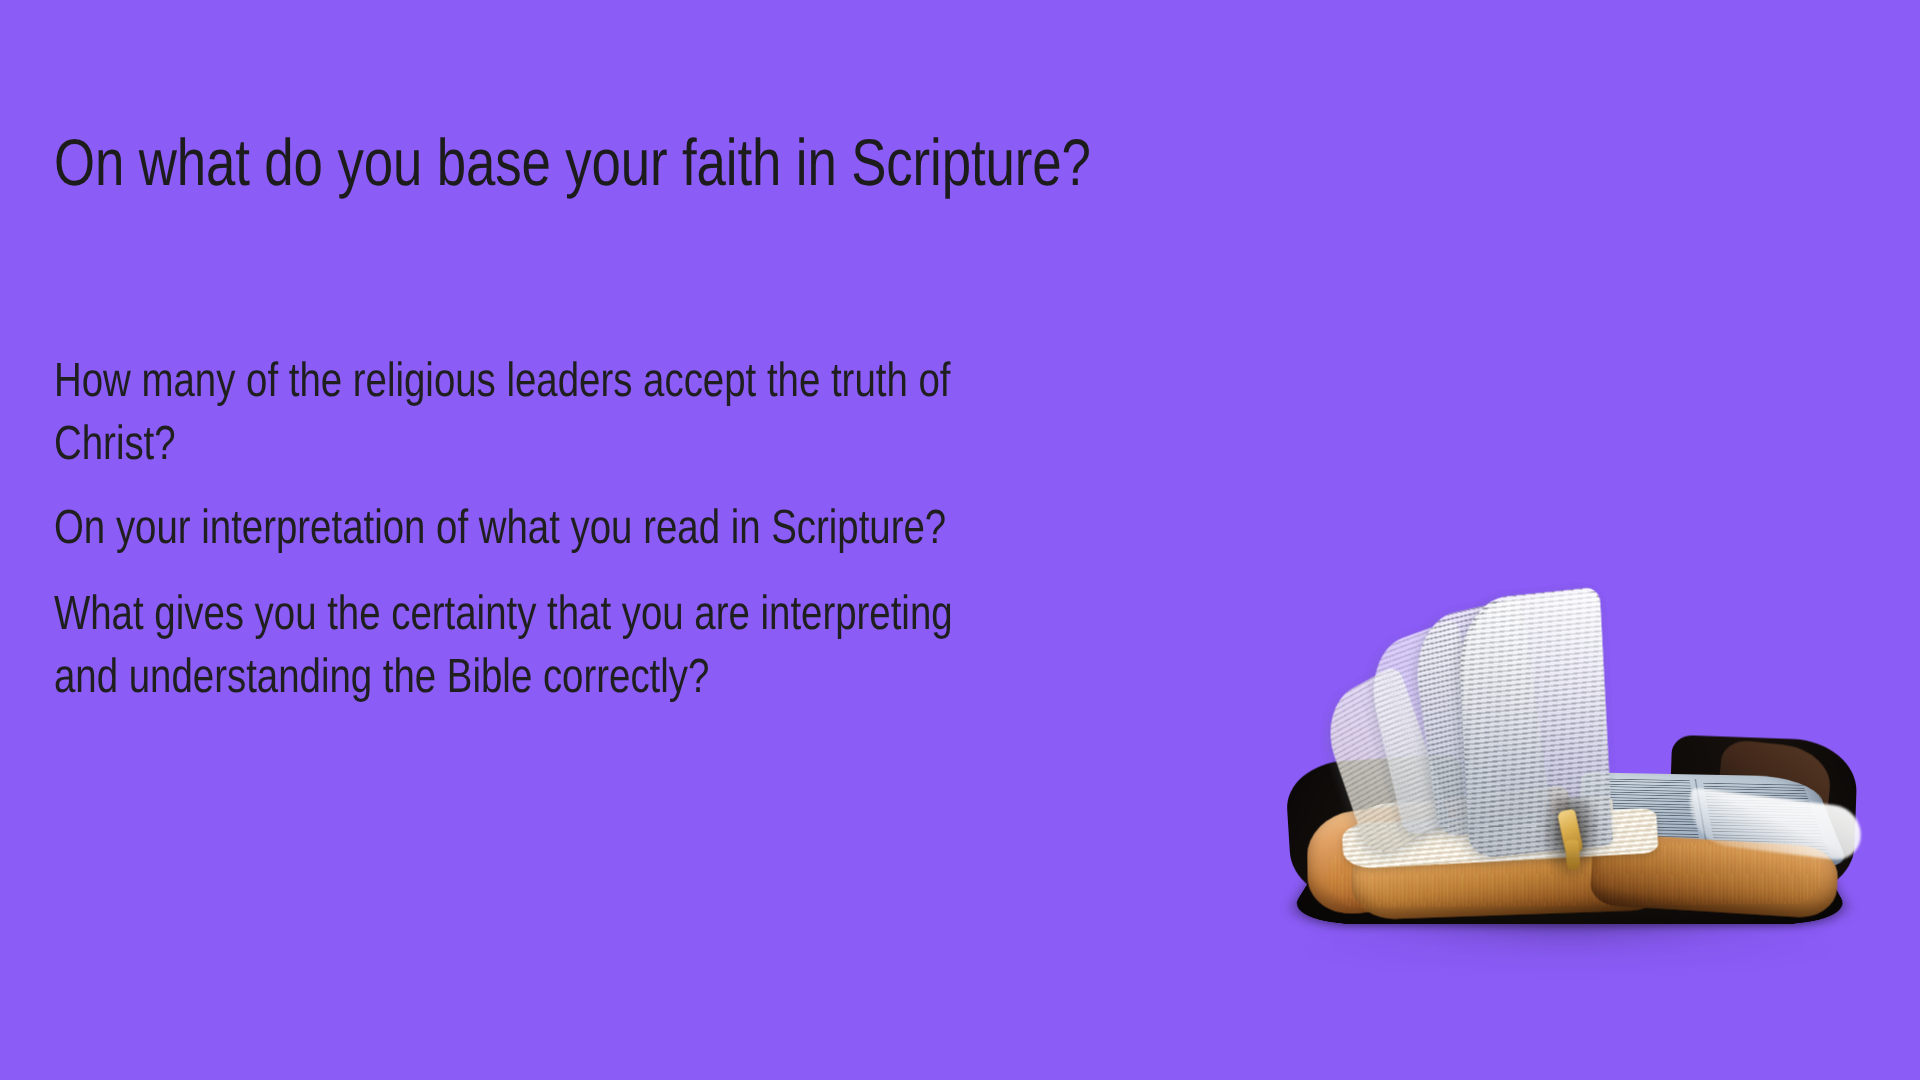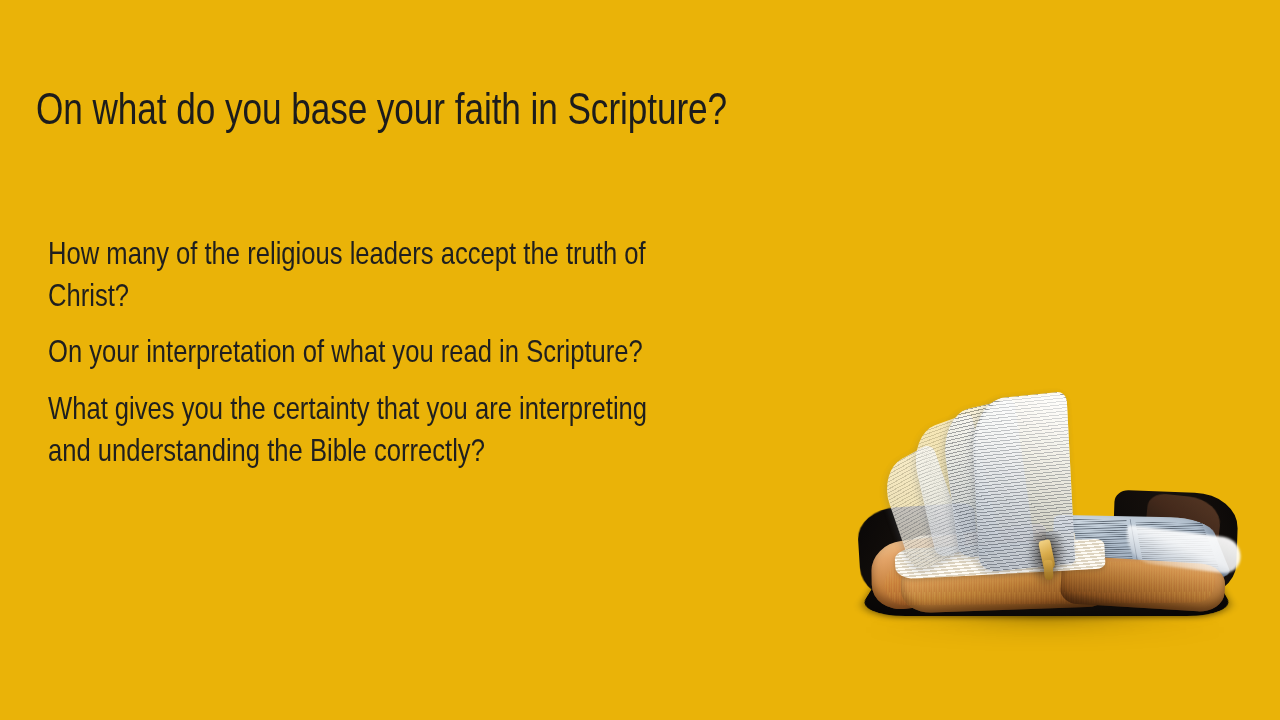--- a/index.html
+++ b/index.html
@@ -11,21 +11,21 @@
     width: 1280px;
     height: 720px;
     overflow: hidden;
     position: relative;
     font-family: "Liberation Sans", "DejaVu Sans", sans-serif;
   }
 
   .slide {
     position: absolute;
     inset: 0;
-    background: #eab308;
+    background: #8b5cf6;
     text-decoration: underline;
   }
 
   
   .slide-title {
     position: absolute;
     left: 36px;
     top: 84px;
     width: 1000px;
     font-family: "Liberation Sans Narrow", "Liberation Sans", "DejaVu Sans", sans-serif;
@@ -35,21 +35,21 @@
     color: #1c1c1c;
     letter-spacing: -0.1px;
     transform: scaleX(0.80);
     transform-origin: left top;
     white-space: nowrap;
   }
 
   
   .body-block {
     position: absolute;
-    left: 48px;
+    left: 36px;
     top: 232px;
     width: 950px;
   }
   .body-para {
     font-family: "Liberation Sans Narrow", "Liberation Sans", "DejaVu Sans", sans-serif;
     font-size: 32px;
     line-height: 1.32;
     font-weight: 400;
     color: #1f1f1f;
     margin: 0 0 14px 0;

